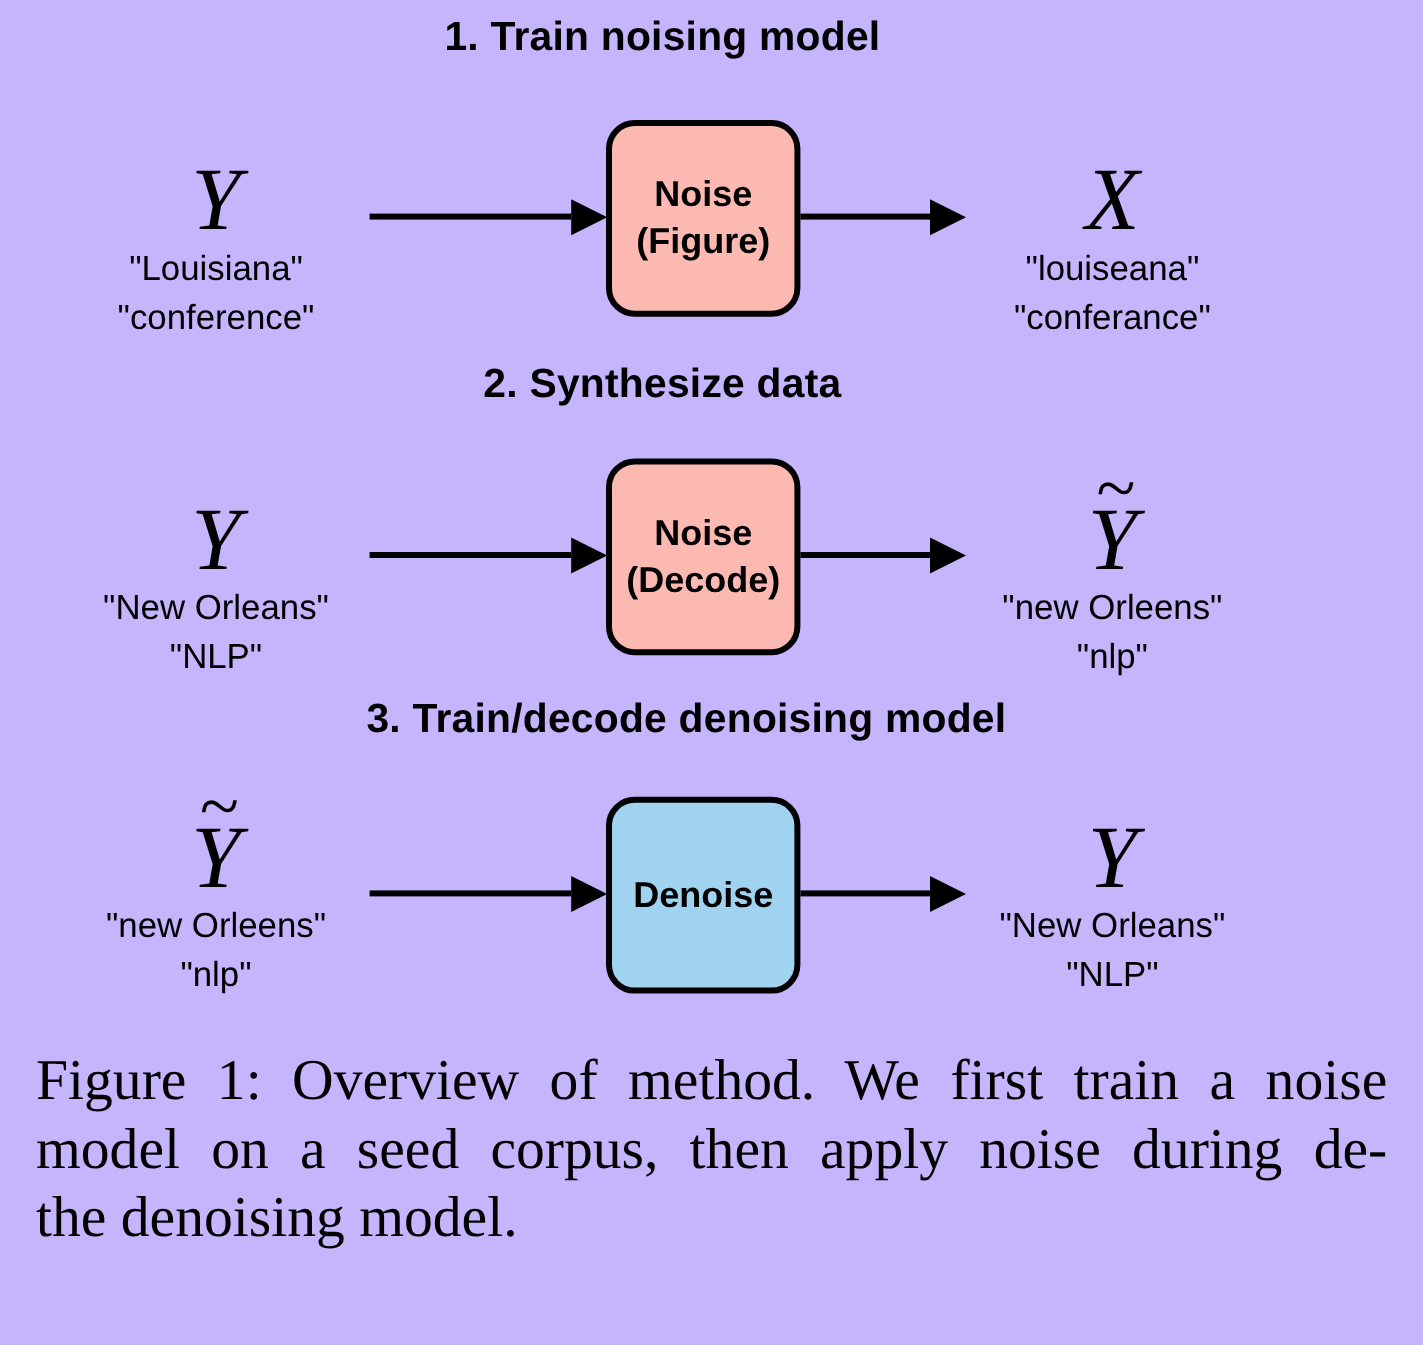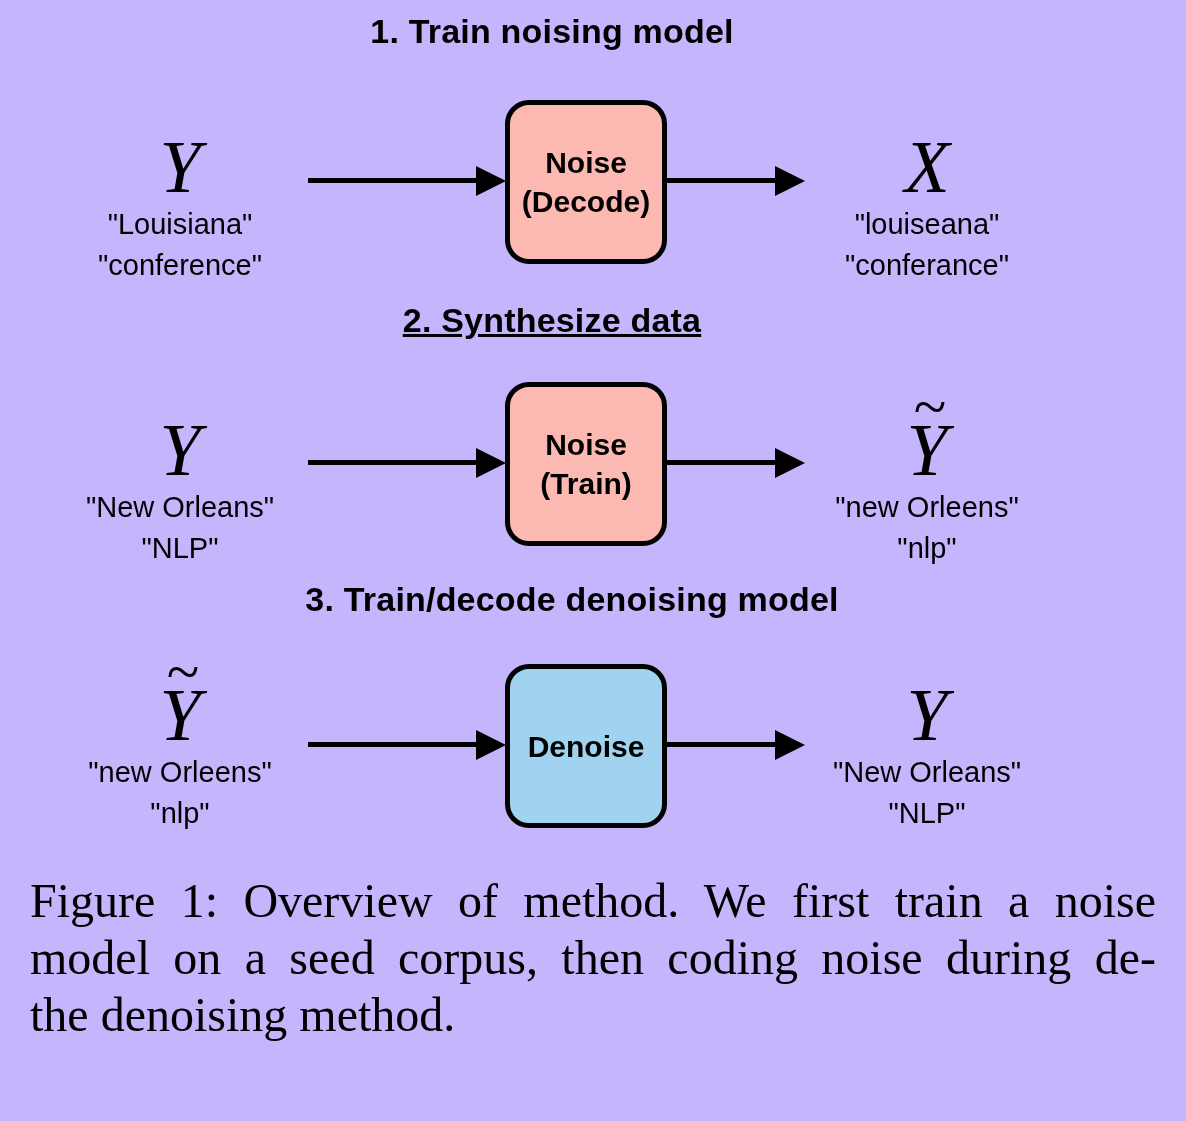--- a/index.html
+++ b/index.html
@@ -13,21 +13,21 @@
   }
 
   
   .stage-title {
     position:absolute; left:0; width:1104px;
     text-align:center;
     font-weight:bold; font-size:34px; line-height:38px;
     letter-spacing:0.2px;
   }
   .t1 { top:12px; }
-  .t2 { top:301px;text-decoration:underline; }
+  .t2 { top:301px; }
   .t3 { top:580px;padding-left:20px; }
 
   
   .node { position:absolute; width:300px; text-align:center; }
   .node-in  { left:30px; }
   .node-out { left:777px; }
   .n1 { top:130px; }
   .n2 { top:413px; }
   .n3 { top:678px; }
   .sym {
@@ -93,21 +93,21 @@
   <div class="node node-in n1">
     <span class="sym">Y</span>
     <div class="word">"Louisiana"</div>
     <div class="word">"conference"</div>
   </div>
 
   <div class="arrow a1l"></div>
 
   <div class="pbox b1" style="background: rgb(251, 185, 177);">
     <span>Noise</span>
-    <span>(Decode)</span>
+    <span>(Figure)</span>
   </div>
 
   <div class="arrow a1r"></div>
 
   <div class="node node-out n1">
     <span class="sym">X</span>
     <div class="word">"louiseana"</div>
     <div class="word">"conferance"</div>
   </div>
 
@@ -116,21 +116,21 @@
   <div class="node node-in n2">
     <span class="sym">Y</span>
     <div class="word">"New Orleans"</div>
     <div class="word">"NLP"</div>
   </div>
 
   <div class="arrow a2l"></div>
 
   <div class="pbox b2" style="background: rgb(251, 185, 177);">
     <span>Noise</span>
-    <span>(Train)</span>
+    <span>(Decode)</span>
   </div>
 
   <div class="arrow a2r"></div>
 
   <div class="node node-out n2">
     <span class="sym"><span class="tilde">~</span><span>Y</span></span>
     <div class="word">"new Orleens"</div>
     <div class="word">"nlp"</div>
   </div>
 
@@ -151,17 +151,17 @@
   <div class="arrow a3r"></div>
 
   <div class="node node-out n3">
     <span class="sym">Y</span>
     <div class="word">"New Orleans"</div>
     <div class="word">"NLP"</div>
   </div>
 
   <div class="caption">
     <div class="cap-line">Figure 1: Overview of method. We first train a noise</div>
-    <div class="cap-line">model on a seed corpus, then coding noise during de-</div>
-    <div class="cap-line last">the denoising method.</div>
+    <div class="cap-line">model on a seed corpus, then apply noise during de-</div>
+    <div class="cap-line last">the denoising model.</div>
   </div>
 
 </div>
 
 </body></html>

